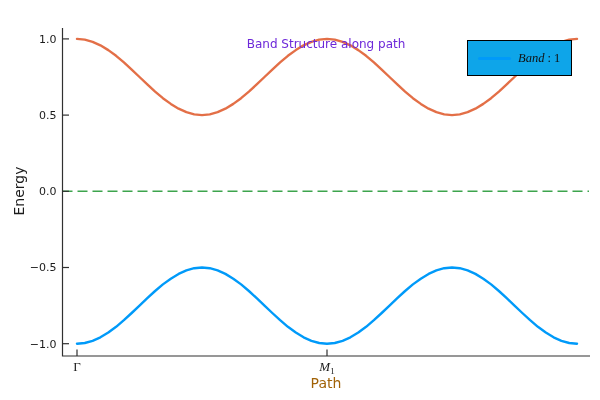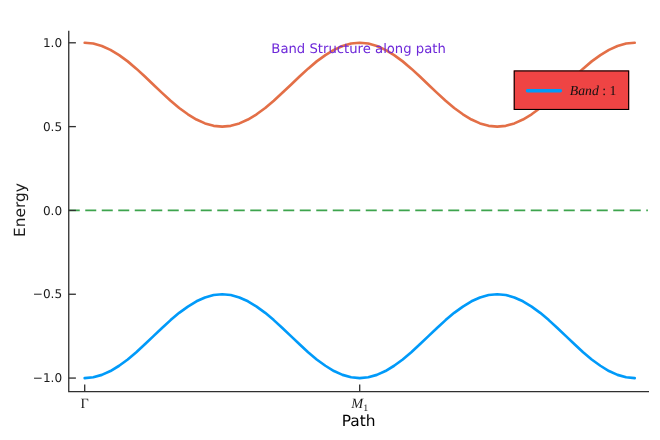--- a/index.html
+++ b/index.html
@@ -3,26 +3,26 @@
 <meta charset="utf-8">
 <style>
   html,body{margin:0;padding:0;background:#ffffff;}
   body{width:600px;height:400px;overflow:hidden;position:relative;
        font-family:"DejaVu Sans","Liberation Sans",sans-serif;}
   .figure{position:absolute;inset:0;background:#ffffff;}
   .plot-svg{position:absolute;left:0;top:0;}
   .chart-title{position:absolute;left:62px;top:1px;width:528px;text-align:center;
        font-size:12px;line-height:22px;color:#6d28d9;white-space:nowrap;margin-top:32px;}
   .x-label{position:absolute;left:62px;top:375px;width:528px;text-align:center;
-       font-size:14px;color:#000000;}
+       font-size:14px;color:#a16207;}
   .y-label{position:absolute;left:19px;top:191px;transform:translate(-50%,-50%) rotate(-90deg);
        font-size:14px;color:#1c1c1c;white-space:nowrap;}
   .legend{position:absolute;left:467px;top:40px;width:105px;height:36px;
-       box-sizing:border-box;border:1px solid #000;background:#ef4444;
-       display:flex;flex-direction:column;justify-content:center;margin-top:24px;}
+       box-sizing:border-box;border:1px solid #000;background:#0ea5e9;
+       display:flex;flex-direction:column;justify-content:center;}
   .legend-row{display:flex;align-items:center;height:13px;padding-left:10px;}
   .legend-line{width:33px;height:3px;border-radius:1.5px;flex:0 0 auto;}
   .legend-label{margin-left:7px;font-family:"Liberation Serif","DejaVu Serif",serif;
        font-size:12.5px;color:#111;white-space:pre;}
   .math-it{font-style:italic;}
   .math-up{font-style:normal;}
   svg text{font-family:"DejaVu Sans","Liberation Sans",sans-serif;}
   .serif-tick{font-family:"Liberation Serif","DejaVu Serif",serif;}
 </style>
 </head>

